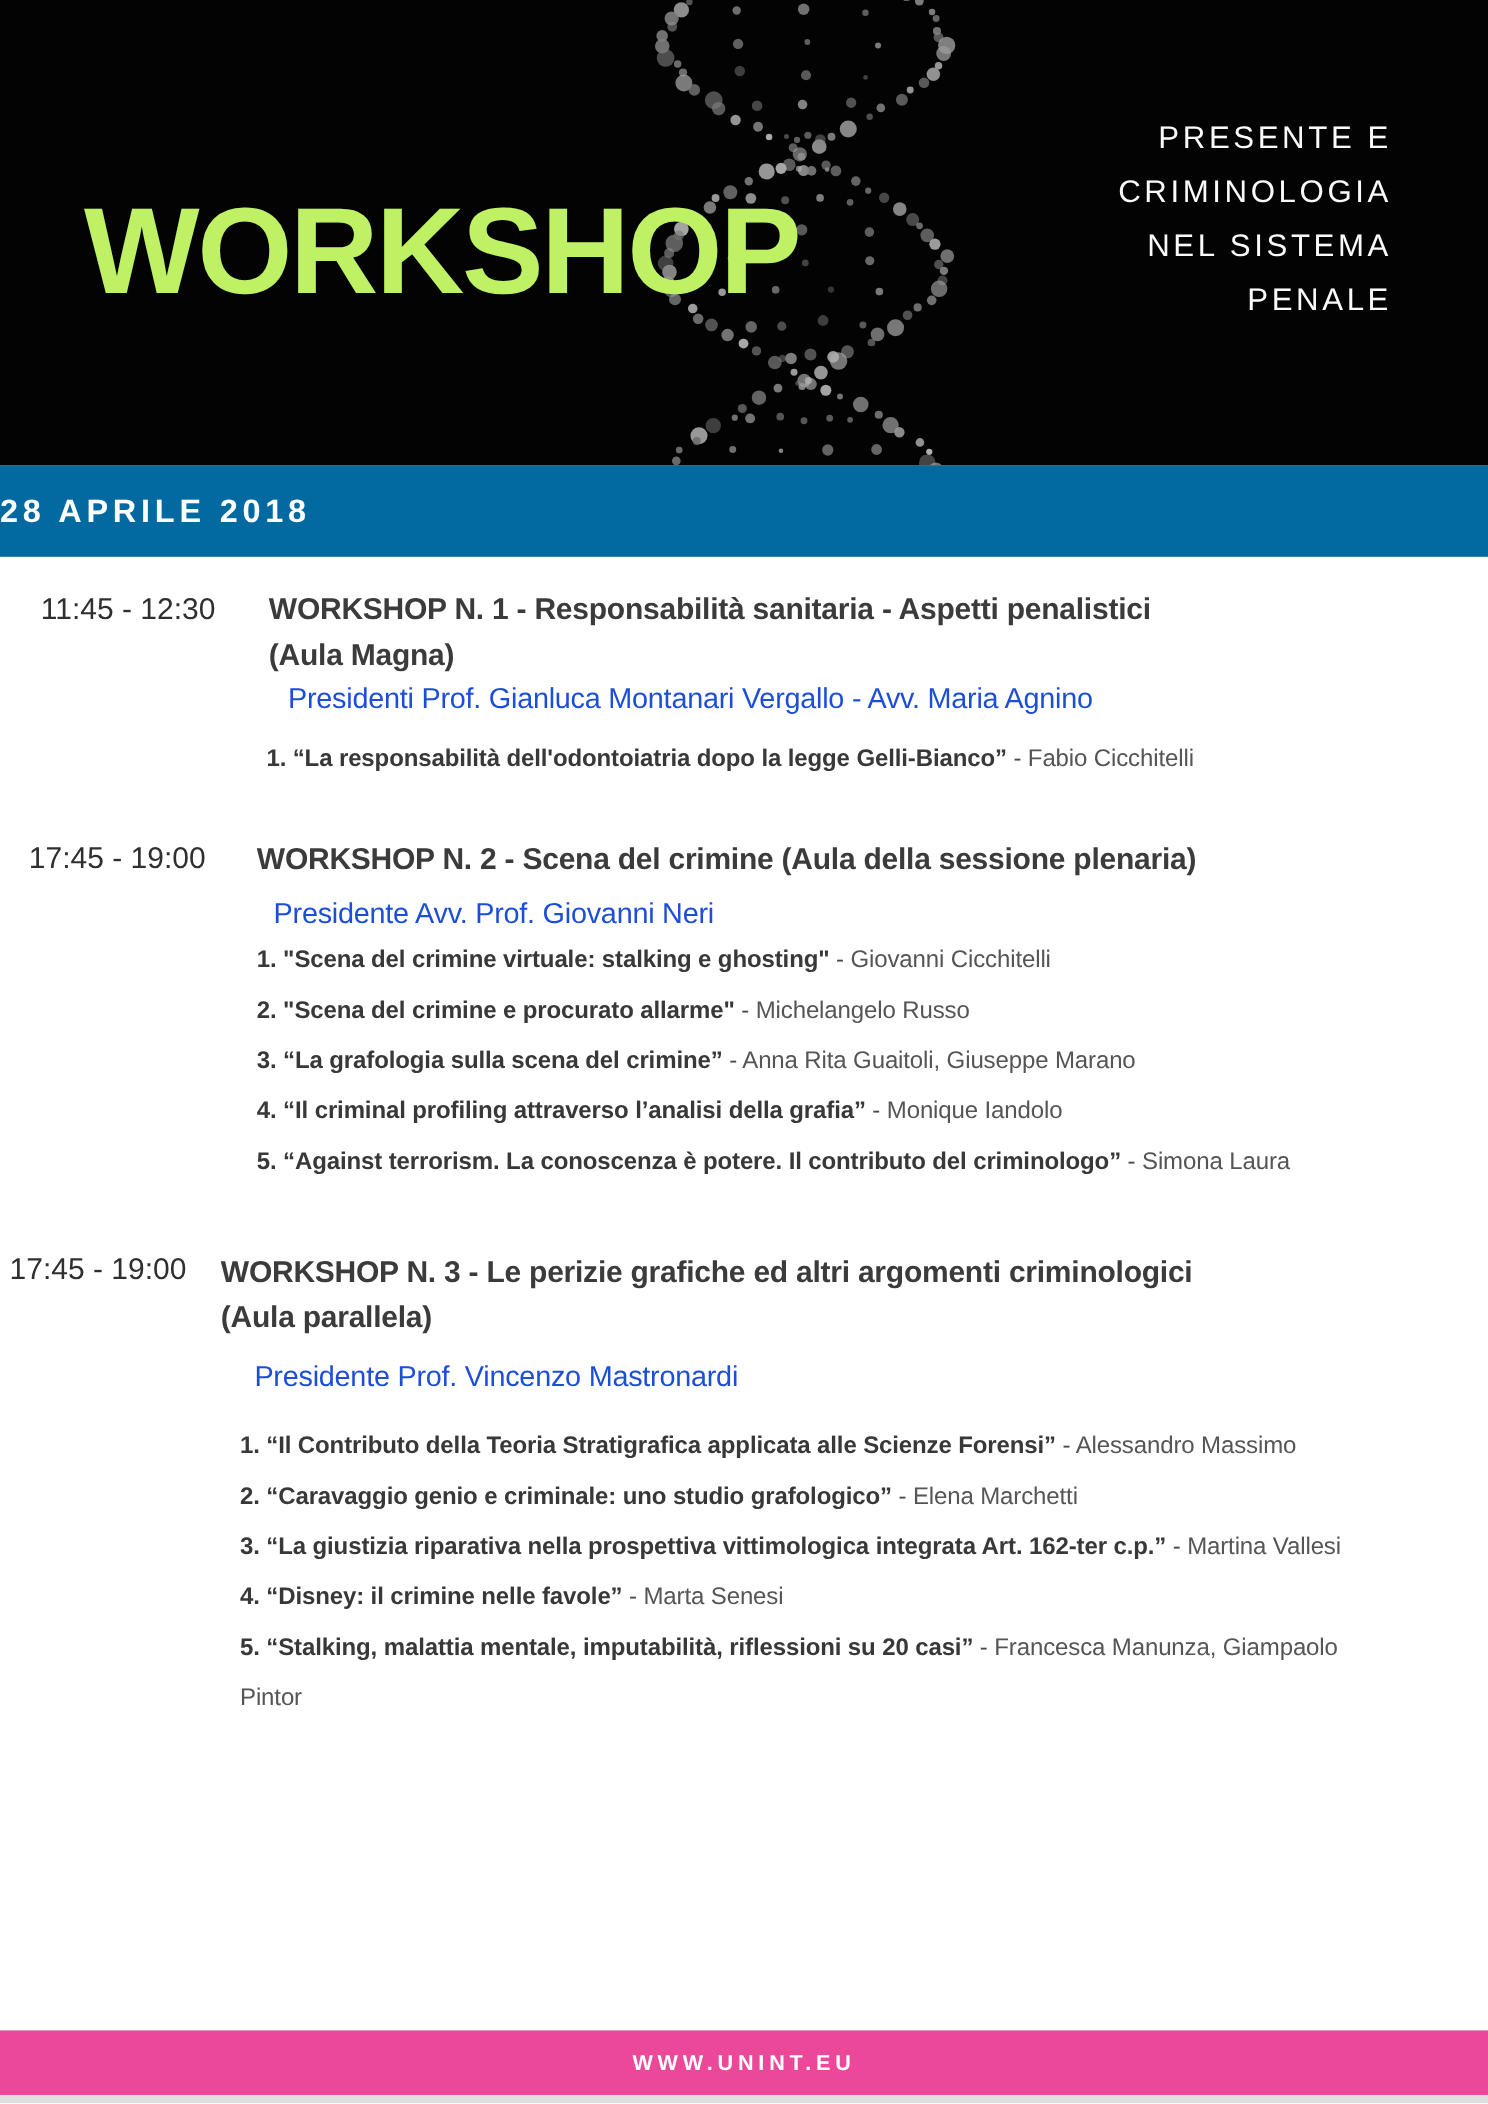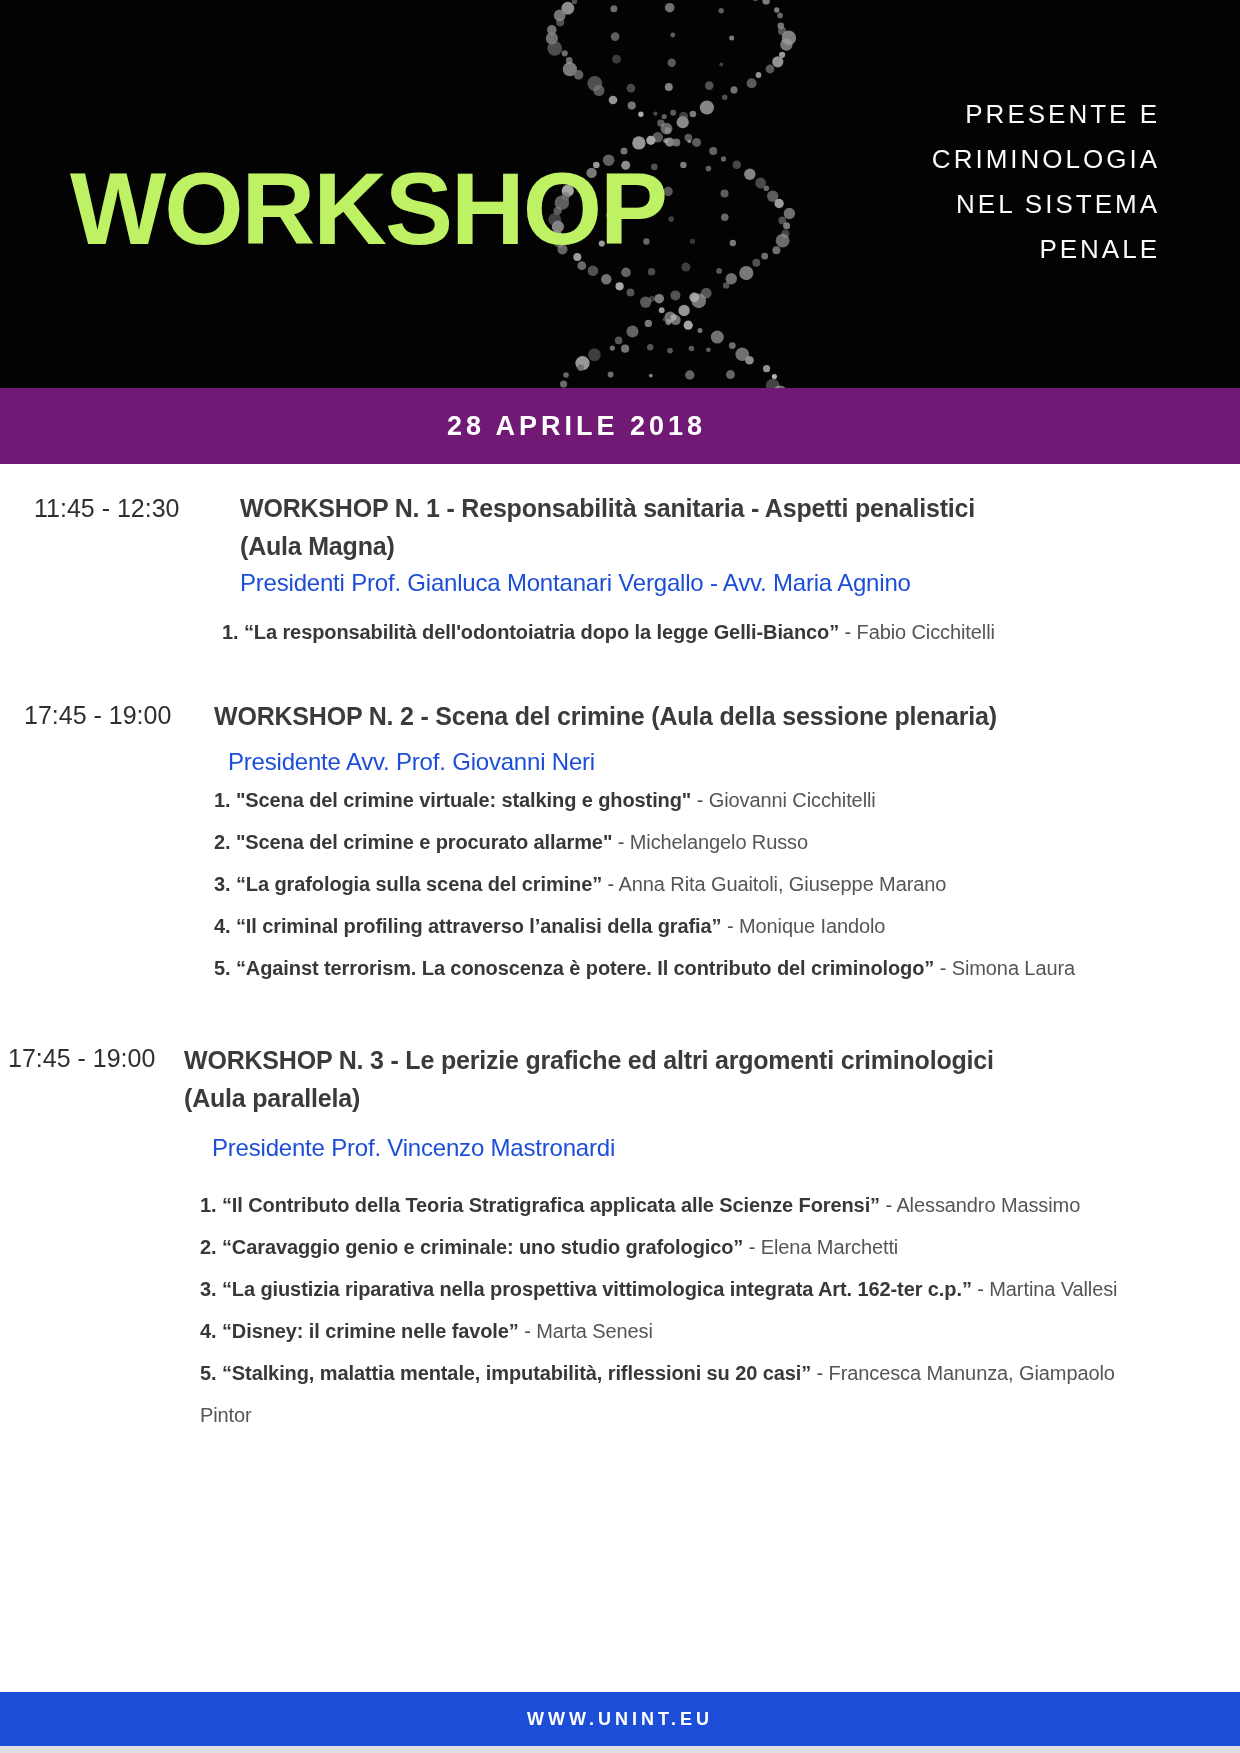--- a/index.html
+++ b/index.html
@@ -16,22 +16,22 @@
     font-size:102px;font-weight:bold;letter-spacing:-2px;
     color:#bef264;line-height:1;white-space:nowrap;
   }
   .tagline{
     position:absolute;right:80px;top:92px;text-align:right;
     color:#fafafa;font-size:26px;font-weight:normal;letter-spacing:3px;line-height:45px;
   }
   .tagline span{display:block;}
   
   .date-bar{
-    position:absolute;left:0;top:388px;width:1240px;height:76px;background:#701a75;
-    text-align:center;
+    position:absolute;left:0;top:388px;width:1240px;height:76px;background:#0369a1;
+    text-align:left;
   }
   .date-bar span{
     display:block;padding-right:87px;line-height:76px;
     color:#ffffff;font-size:27px;font-weight:bold;letter-spacing:4px;white-space:pre;
   }
   
   section{display:contents;}
   .time{
     position:absolute;font-size:25px;color:#2f2f2f;white-space:nowrap;letter-spacing:0px;
   }
@@ -44,34 +44,34 @@
     position:absolute;margin:4px;font-size:24px;font-weight:normal;color:#1d4ed8;
     white-space:nowrap;letter-spacing:-0.2px;
   }
   .items{position:absolute;font-size:20px;line-height:42px;letter-spacing:-0.1px;}
   .item{margin:0;}
   .it-t{font-weight:bold;color:#383838;}
   .sep{color:#4a4a4a;white-space:pre;}
   .it-s{font-weight:normal;color:#555555;}
   
   .ws1 .time    {left:34px;  top:494px;}
-  .ws1 .ws-title{left:240px; top:489px; width:1000px;}
+  .ws1 .ws-title{left:224px; top:489px; width:1000px;}
   .ws1 .chair   {left:236px; top:565px;}
   .ws1 .items   {left:222px; top:611px; width:1010px;}
   .ws2 .time    {left:24px;  top:701px;}
   .ws2 .ws-title{left:214px; top:697px; width:1000px;}
   .ws2 .chair   {left:224px; top:744px;}
   .ws2 .items   {left:214px; top:779px; width:945px;}
   .ws3 .time    {left:8px;   top:1044px;}
   .ws3 .ws-title{left:184px; top:1041px; width:1010px;}
   .ws3 .chair   {left:208px; top:1130px;}
   .ws3 .items   {left:200px; top:1184px; width:952px;}
   
   .footer-bar{
-    position:absolute;left:0;top:1692px;width:1240px;height:54px;background:#1d4ed8;text-align:center;
+    position:absolute;left:0;top:1692px;width:1240px;height:54px;background:#ec4899;text-align:center;
   }
   .footer-bar span{
     line-height:54px;color:#ffffff;font-size:18px;font-weight:bold;letter-spacing:4px;white-space:pre;
   }
   .bottom-strip{position:absolute;left:0;top:1746px;width:1240px;height:7px;background:#dfdfdf;}
 </style>
 </head>
 <body>
 
 <div class="page">

